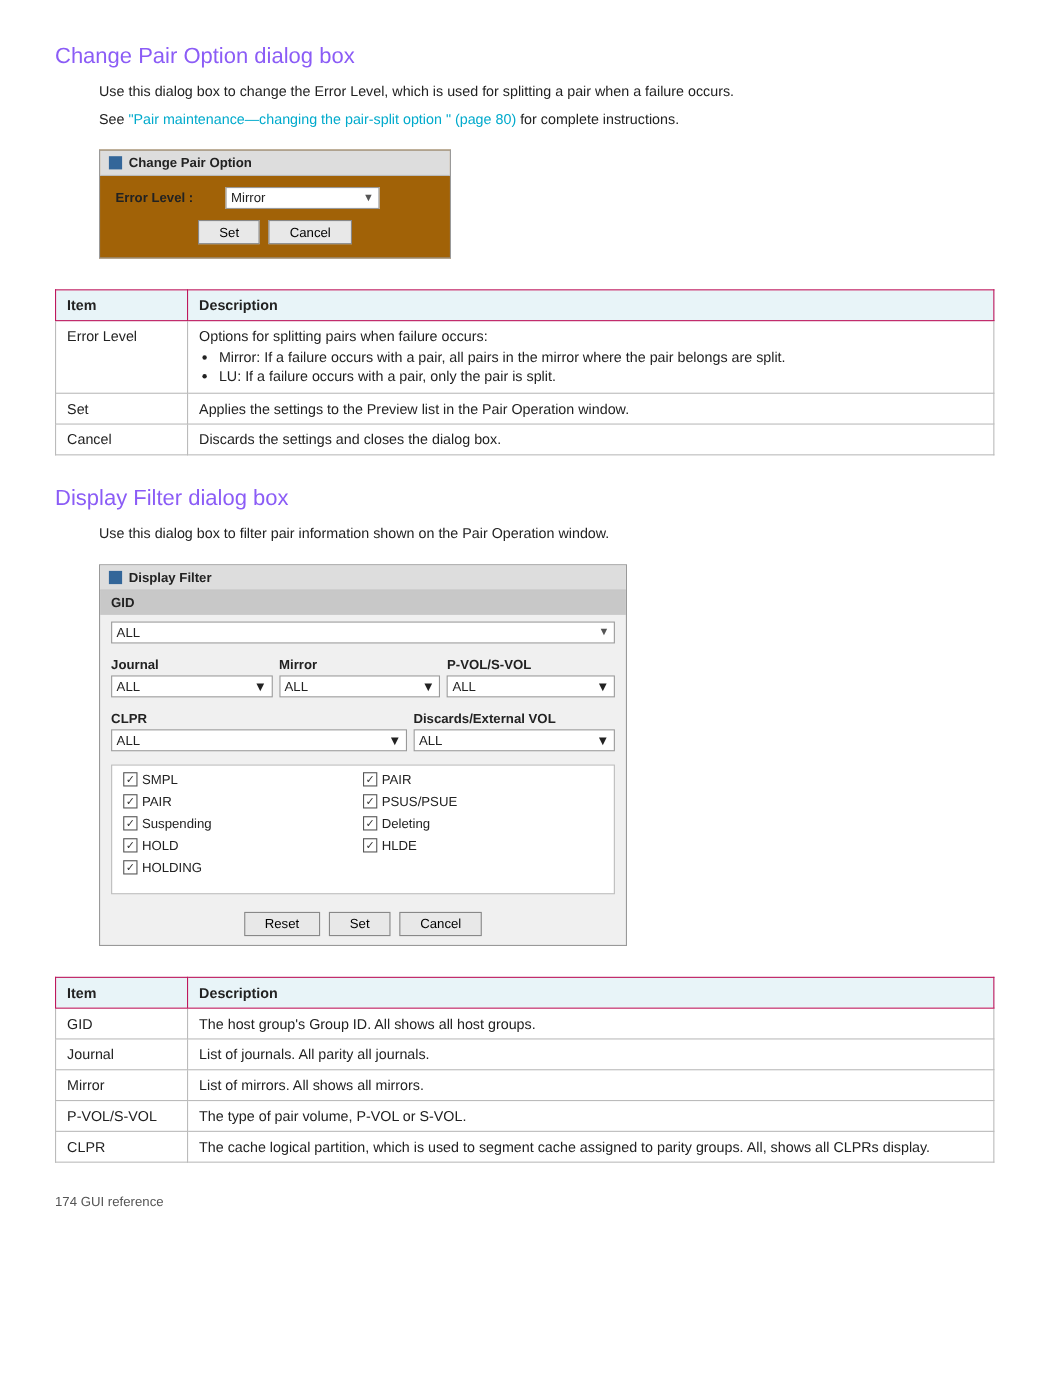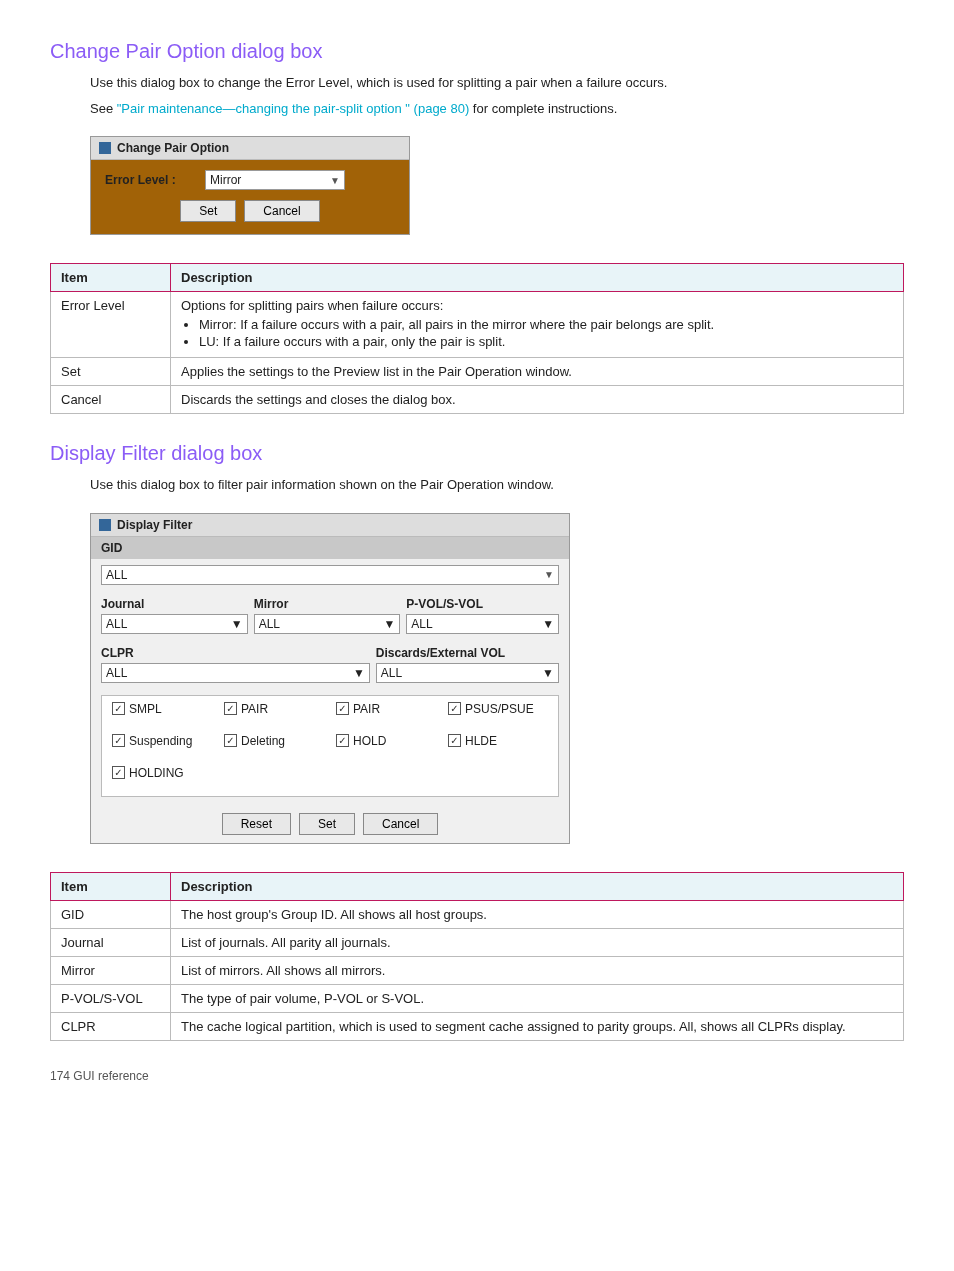--- a/index.html
+++ b/index.html
@@ -225,22 +225,22 @@
     }
 
     .status-section-title {
       font-weight: bold;
       font-size: 12px;
       padding: 4px 8px;
     }
 
     .status-grid {
       display: grid;
-      grid-template-columns: 1fr 1fr 1fr 1fr;
-      gap: 12px;
+      grid-template-columns: 1fr 1fr;
+      gap: 0;
       padding: 6px 10px 10px 10px;
     }
 
     .status-item {
       display: flex;
       align-items: center;
       gap: 4px;
       margin-bottom: 6px;
       font-size: 12px;
     }

